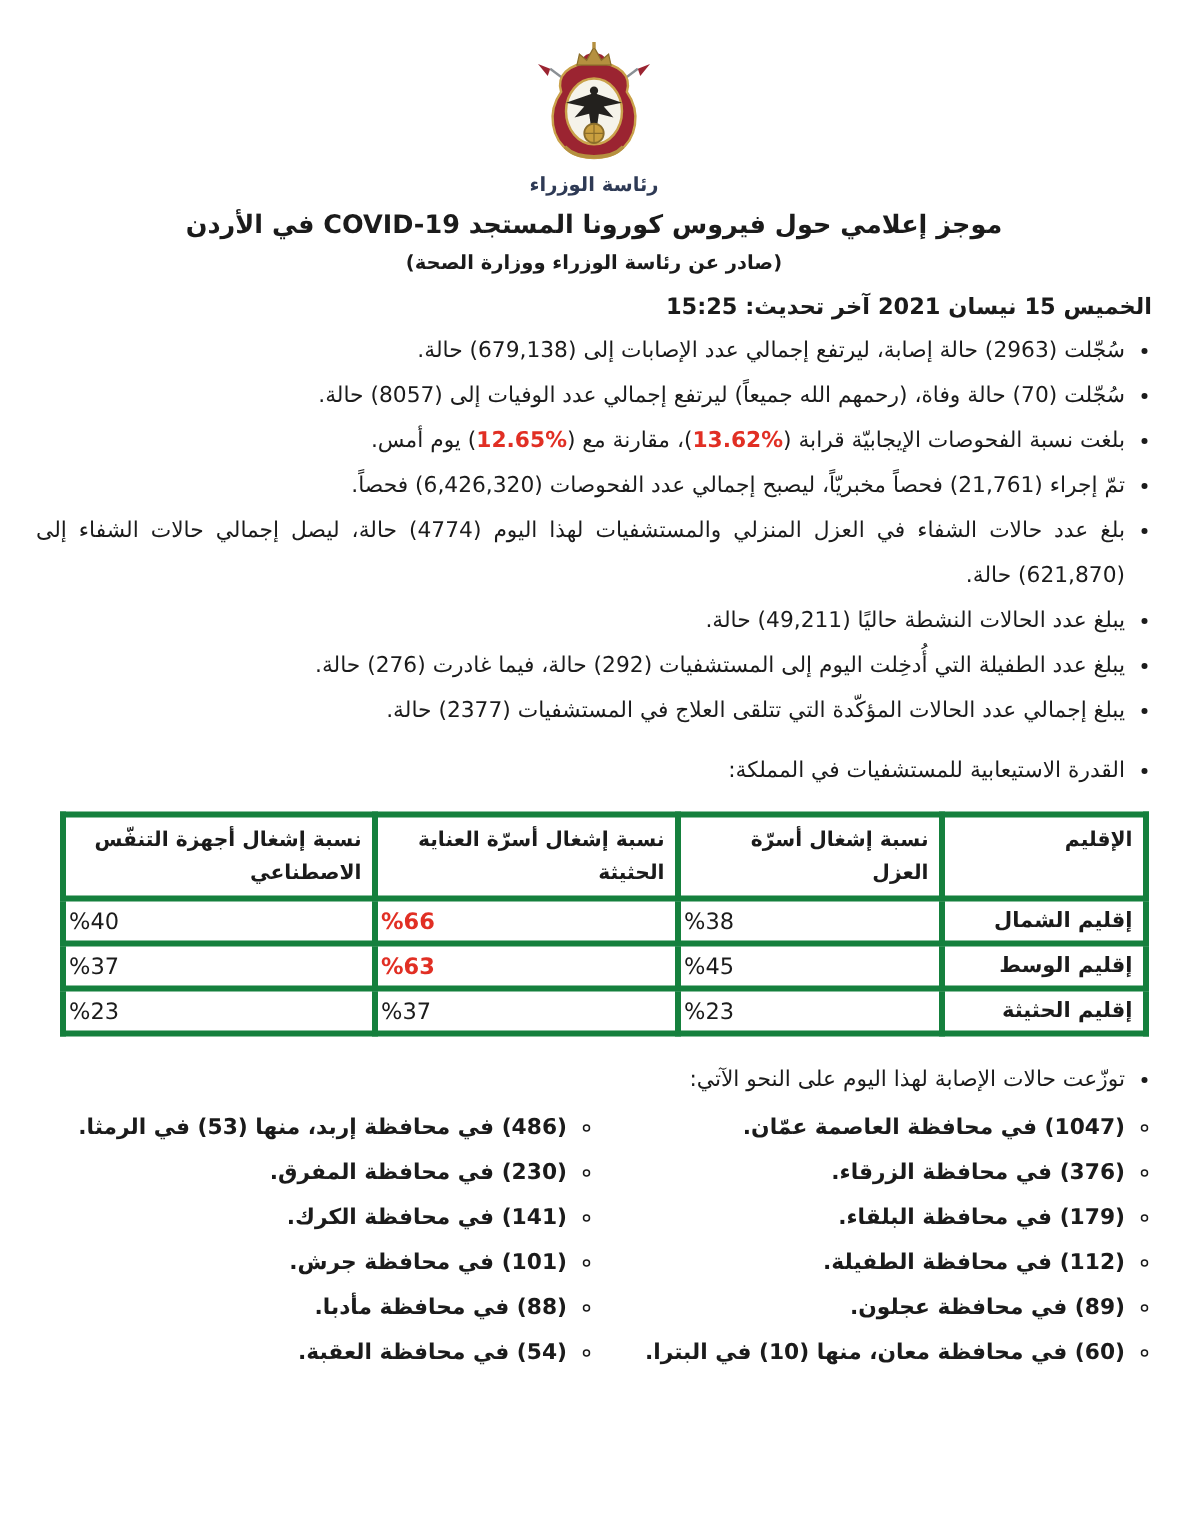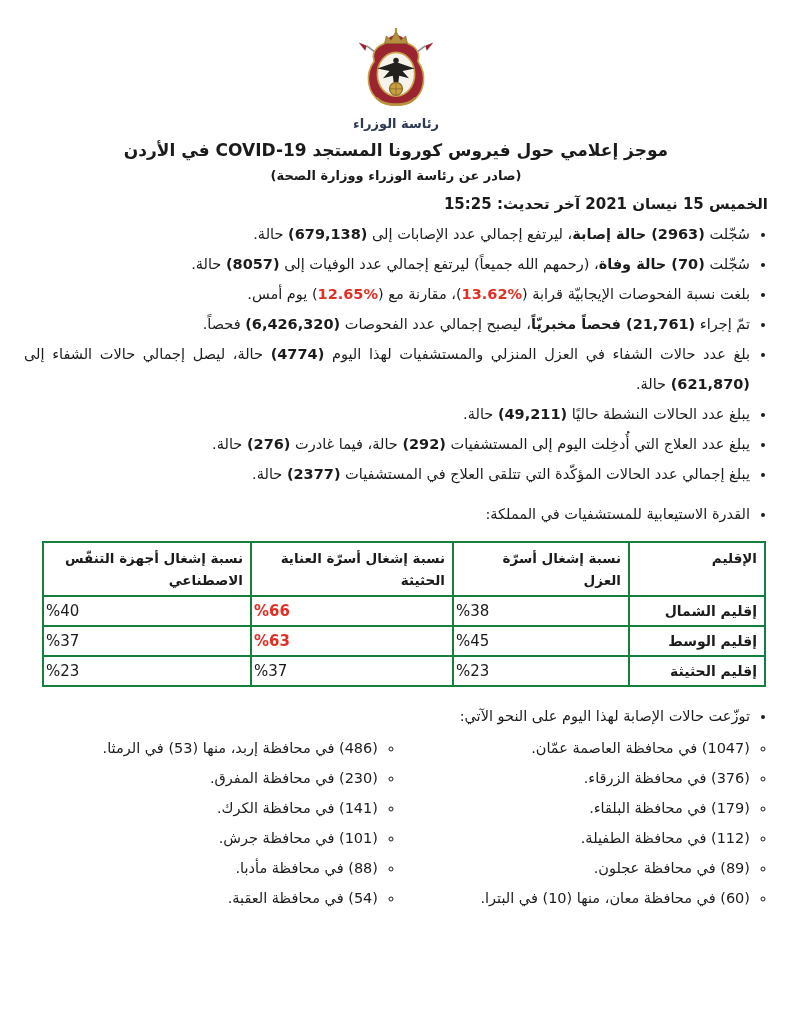--- a/index.html
+++ b/index.html
@@ -11,33 +11,33 @@
   .logo-wrap{text-align:center;}
   .coa{width:98px;height:86px;display:block;margin:0 auto;}
   .logo-caption{font-size:13px;font-weight:bold;color:#2e3a55;text-align:center;margin-top:2px;letter-spacing:.5px;}
   .title{margin-top:8px;text-align:center;font-weight:bold;font-size:17px;line-height:22px;}
   .subtitle{margin-top:7px;text-align:center;font-weight:bold;font-size:13px;}
   .date-line{margin-top:12px;font-weight:bold;font-size:15px;text-align:right;}
   .section-heading{margin-top:13px;font-weight:bold;font-size:15.5px;text-decoration:underline;text-underline-offset:3px;display:inline-block;}
   ul.bullets{margin:6px 0 0 0;padding:0 18px 0 0;list-style:disc;}
   ul.bullets li{font-size:14.5px;line-height:30px;text-align:justify;}
   ul.capacity{margin-top:10px;}
-  .b{font-weight:bold;}
+  .b{font-weight:normal;}
   .r{font-weight:bold;color:#e12f24;}
   table.cap{border-collapse:collapse;width:722px;margin:12px 2px 0 auto;table-layout:fixed;}
-  table.cap th,table.cap td{border:2px solid #15803d;box-sizing:border-box;}
+  table.cap th,table.cap td{border:4px solid #15803d;box-sizing:border-box;}
   table.cap th{font-size:13.5px;font-weight:bold;text-align:right;vertical-align:top;padding:4px 7px;height:52px;line-height:22px;}
   table.cap td{height:30px;}
   td.region{font-size:14px;font-weight:bold;text-align:right;padding:2px 7px;}
   td.pct{font-size:15px;text-align:left;padding:2px;}
   td.pct .red{font-weight:bold;color:#e12f24;}
   ul.intro{margin-top:14px;}
   .dist-columns{display:flex;direction:rtl;margin-top:2px;}
   .dist-columns ul{flex:1 1 50%;margin:0;padding:0 18px 0 0;list-style:circle;}
-  .dist-columns li{font-weight:normal;font-size:14.5px;line-height:30px;}
+  .dist-columns li{font-weight:bold;font-size:14.5px;line-height:30px;}
 </style>
 </head>
 <body>
 
 <div class="page">
 
   <div class="logo-wrap">
     <svg class="coa" viewBox="0 0 120 106" aria-hidden="true">
       <g>
         <line x1="40" y1="34" x2="24" y2="22" stroke="#8a8f94" stroke-width="2"></line>
@@ -77,21 +77,21 @@
   <div class="date-line">الخميس 15 نيسان 2021 آخر تحديث: 15:25</div>
 
 
   <ul class="bullets">
       <li><span>سُجّلت </span><span class="b">(2963) حالة إصابة</span><span>، ليرتفع إجمالي عدد الإصابات إلى </span><span class="b">(679,138)</span><span> حالة.</span></li>
       <li><span>سُجّلت </span><span class="b">(70) حالة وفاة</span><span>، (رحمهم الله جميعاً) ليرتفع إجمالي عدد الوفيات إلى </span><span class="b">(8057)</span><span> حالة.</span></li>
       <li><span>بلغت نسبة الفحوصات الإيجابيّة قرابة (</span><span class="r">%13.62</span><span>)، مقارنة مع (</span><span class="r">%12.65</span><span>) يوم أمس.</span></li>
       <li><span>تمّ إجراء </span><span class="b">(21,761) فحصاً مخبريّاً</span><span>، ليصبح إجمالي عدد الفحوصات </span><span class="b">(6,426,320)</span><span> فحصاً.</span></li>
       <li><span>بلغ عدد حالات الشفاء في العزل المنزلي والمستشفيات لهذا اليوم </span><span class="b">(4774)</span><span> حالة، ليصل إجمالي حالات الشفاء إلى </span><span class="b">(621,870)</span><span> حالة.</span></li>
       <li><span>يبلغ عدد الحالات النشطة حاليًا </span><span class="b">(49,211)</span><span> حالة.</span></li>
-      <li><span>يبلغ عدد العلاج التي أُدخِلت اليوم إلى المستشفيات </span><span class="b">(292)</span><span> حالة، فيما غادرت </span><span class="b">(276)</span><span> حالة.</span></li>
+      <li><span>يبلغ عدد الطفيلة التي أُدخِلت اليوم إلى المستشفيات </span><span class="b">(292)</span><span> حالة، فيما غادرت </span><span class="b">(276)</span><span> حالة.</span></li>
       <li><span>يبلغ إجمالي عدد الحالات المؤكّدة التي تتلقى العلاج في المستشفيات </span><span class="b">(2377)</span><span> حالة.</span></li>
     </ul>
 
   <ul class="bullets capacity">
     <li><span>القدرة الاستيعابية للمستشفيات في المملكة:</span></li>
   </ul>
 
   <table class="cap">
     <colgroup>
       <col style="width:136px">

